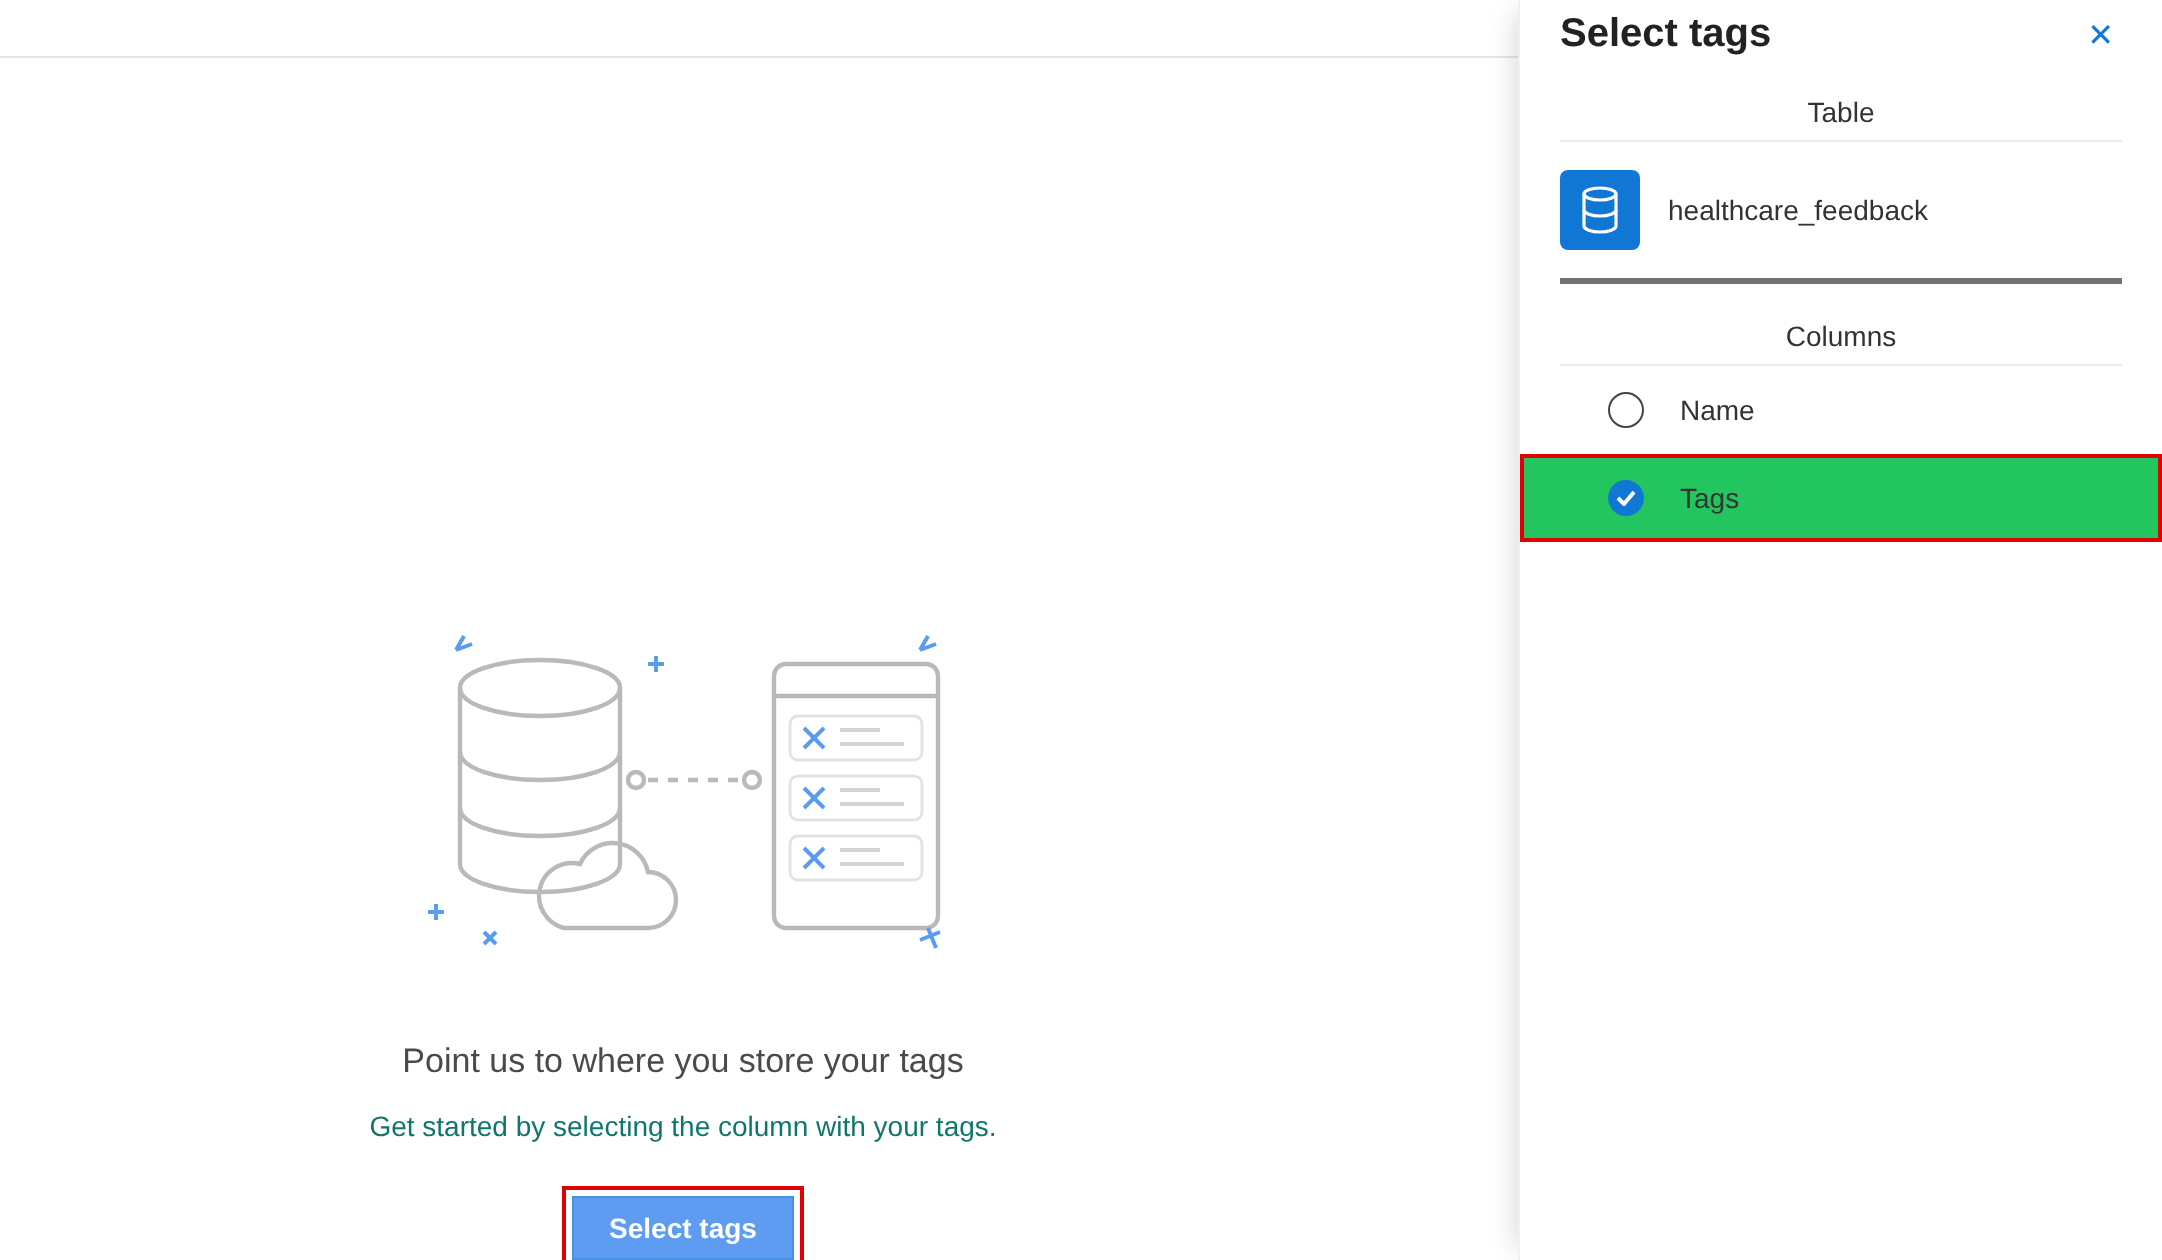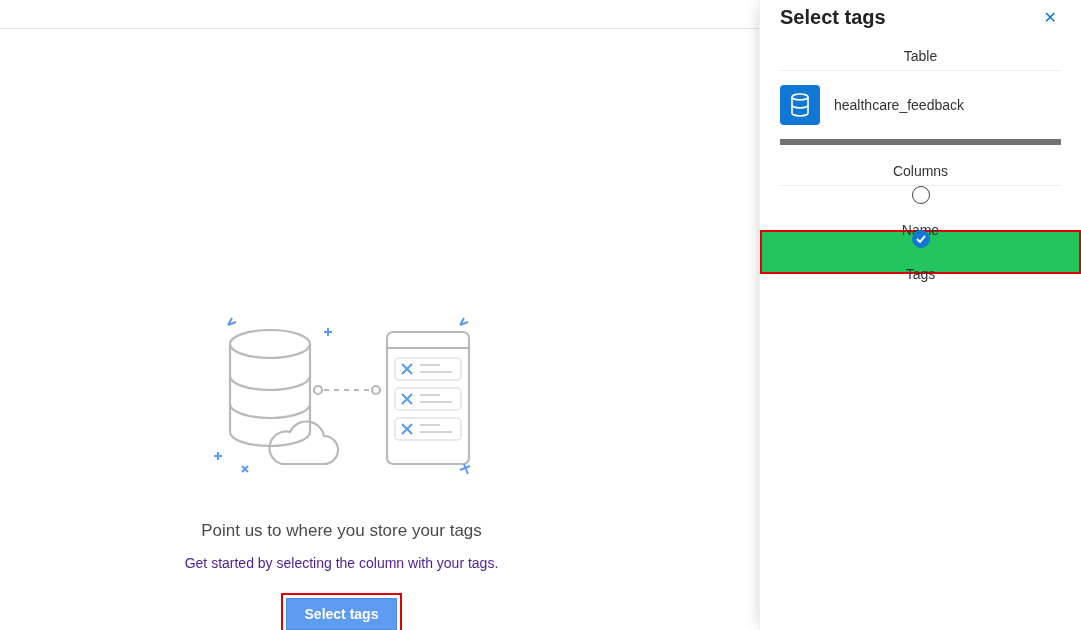--- a/index.html
+++ b/index.html
@@ -34,21 +34,21 @@
     .main-title {
       margin-top: 37px;
       font-size: 17px;
       color: #4a4a4a;
       font-weight: 400;
       text-align:center;
     }
     .main-sub {
       margin-top: 14px;
       font-size: 14px;
-      color: #4c1d95;
+      color: #0f766e;
       font-weight: 400;
       text-align:center;
     }
     .select-btn-wrap {
       margin-top: 22px;
       border: 2px solid #de0202;
       padding: 3px;
     }
     .select-btn {
       background: #5d9cf0;
@@ -85,21 +85,21 @@
       margin-top: 18px;
       margin-bottom: 4px;
       text-align: center;
     }
     .divider { border:none; border-top:1px solid #ededed; margin:6px 0 0 0; }
     .table-row {
       display:flex;
       align-items:center;
       gap: 14px;
       padding: 14px 0 14px 0;
-      border-bottom: 6px solid #737373;
+      border-bottom: 3px solid #737373;
     }
     .db-badge {
       width: 40px;
       height: 40px;
       background: #1078d4;
       border-radius: 4px;
       display:flex;
       align-items:center;
       justify-content:center;
       flex-shrink:0;
@@ -128,21 +128,21 @@
       justify-content:center;
       flex-shrink:0;
     }
     .radio.checked {
       border-color: #1078d4;
       background:#1078d4;
     }
     .radio.checked svg { stroke:#fff; }
     .col-label { font-size:14px; color:#333; }
     .cols-list { margin: 0 -20px; }
-    .cols-list .col-row { padding: 0 26px; flex-direction: column; }
+    .cols-list .col-row { padding: 0 44px; }
   </style>
 </head>
 <body>
 
 <div class="topbar"></div>
 
 <div class="main">
   <div class="illus-area">
     <svg width="260" height="170" viewBox="0 0 260 170">
       <g stroke="#b9b9b9" stroke-width="2.2" fill="none">

